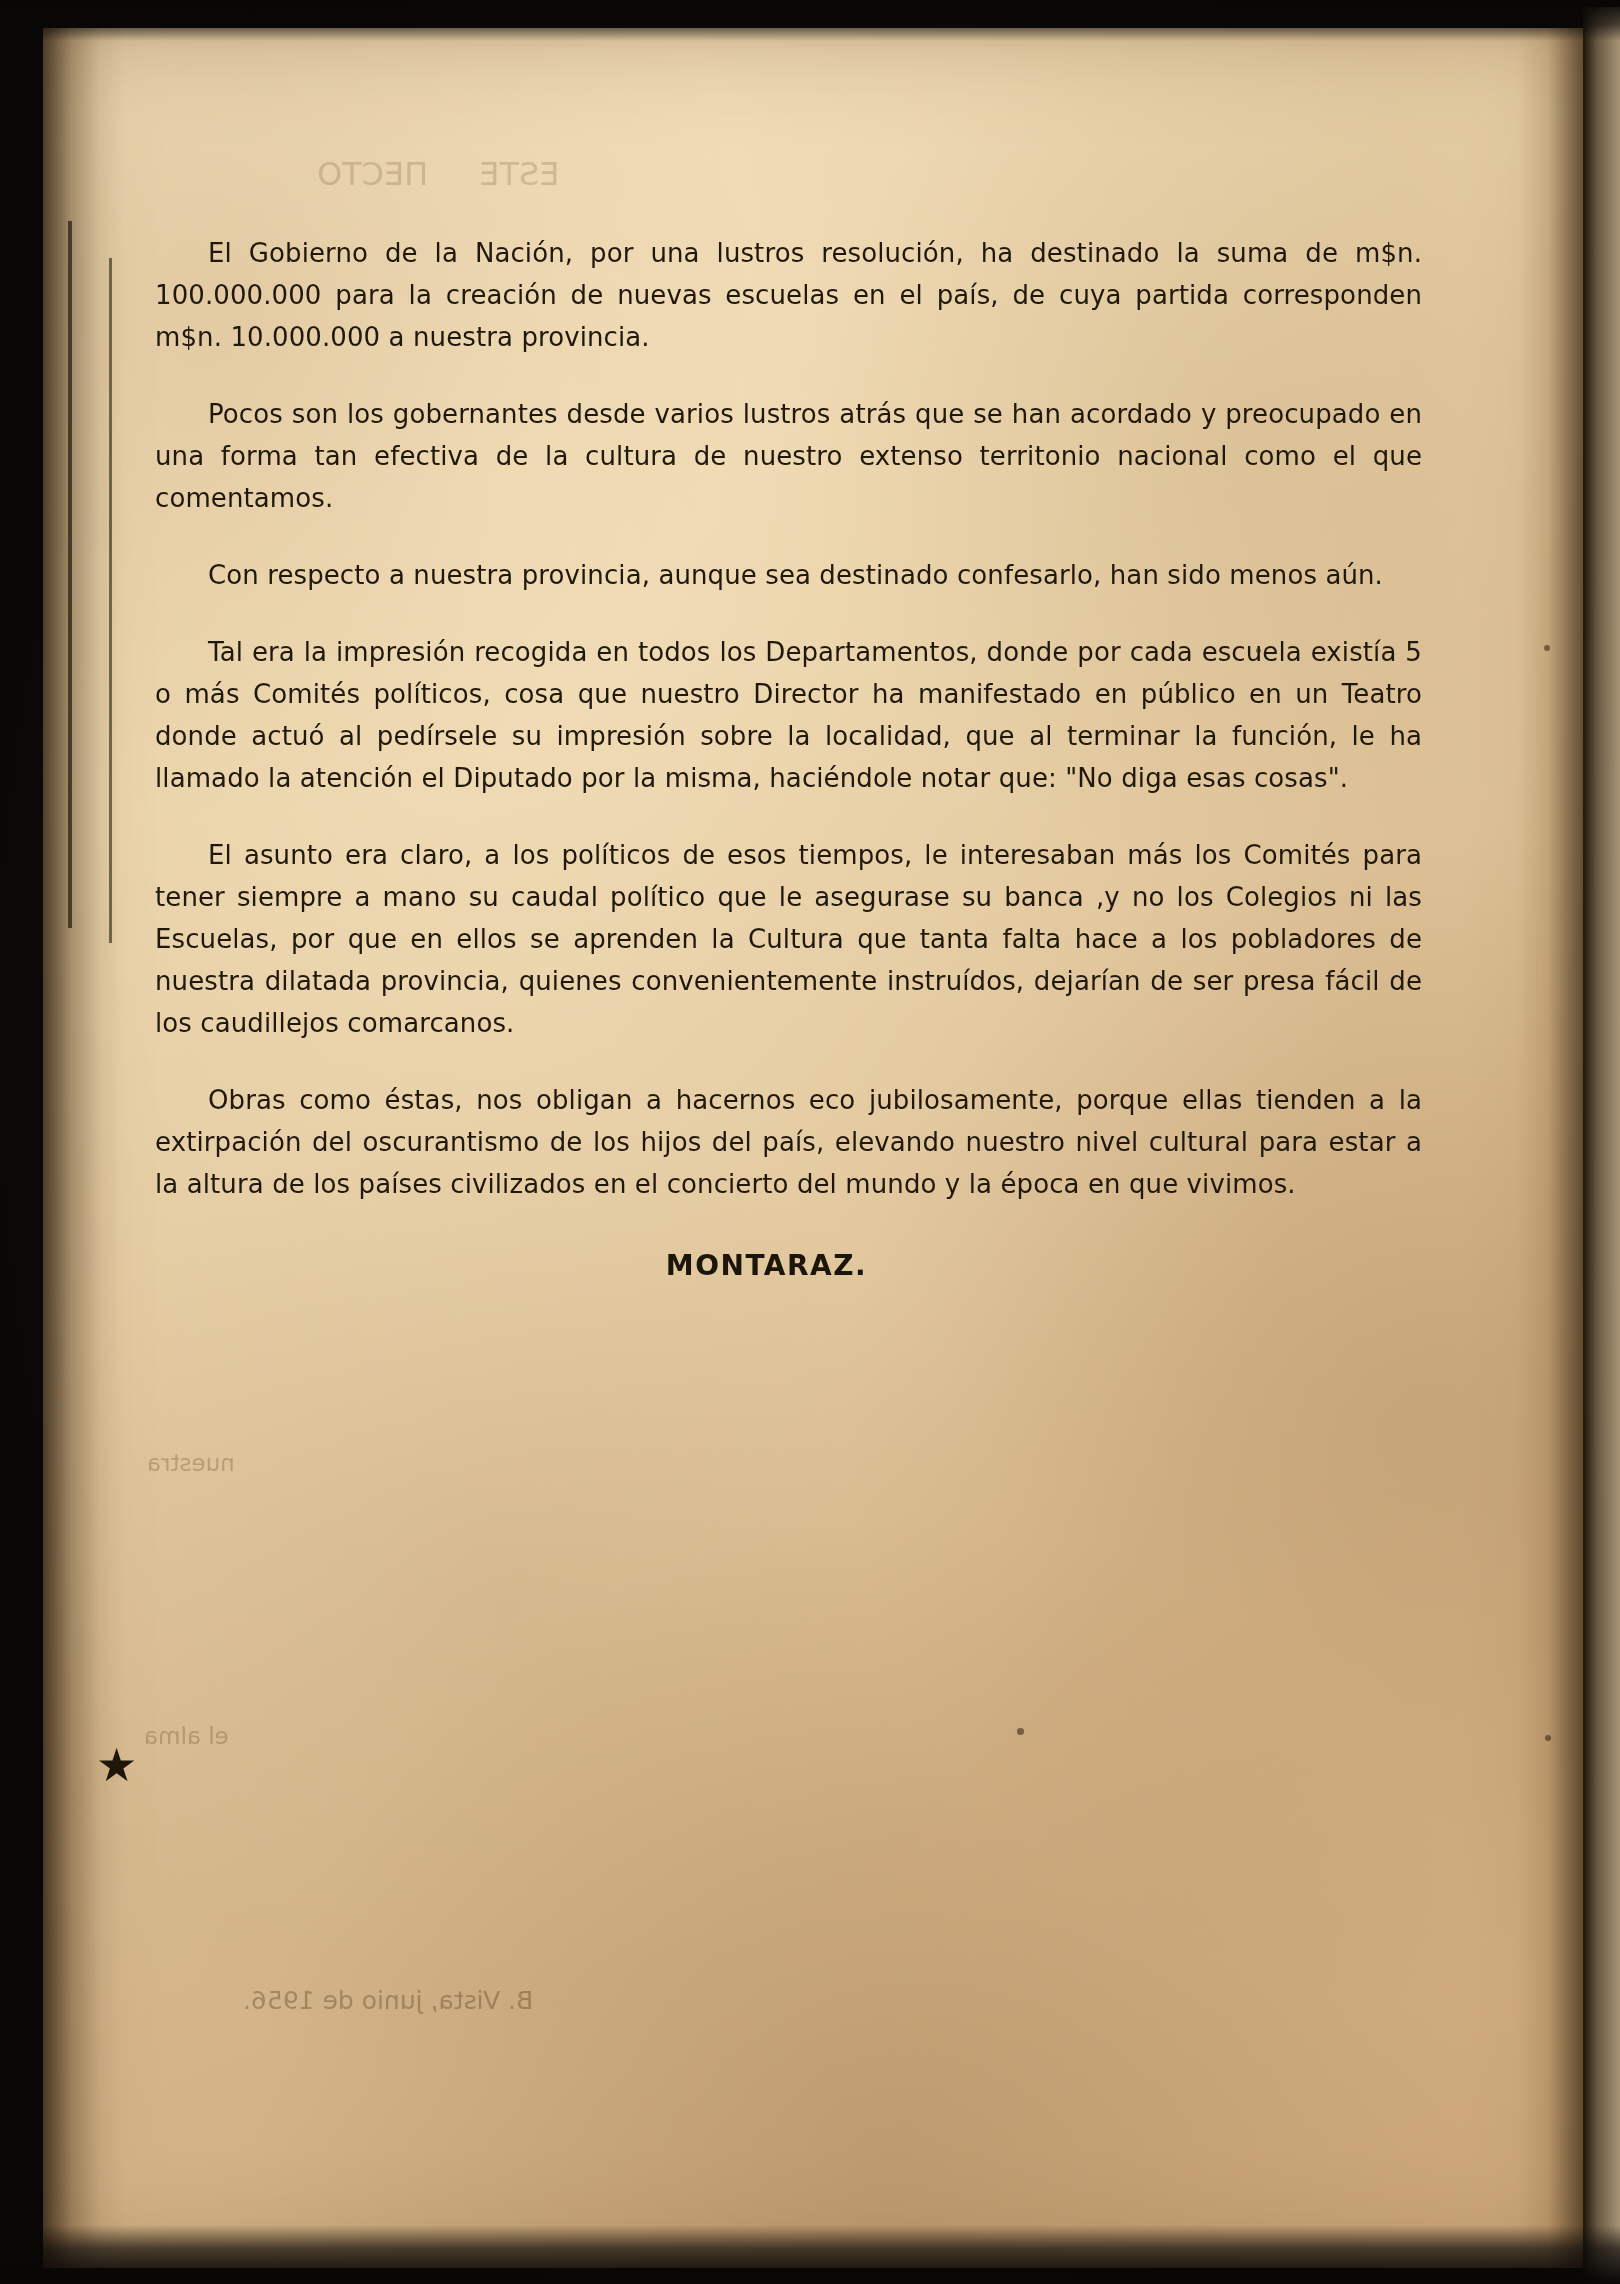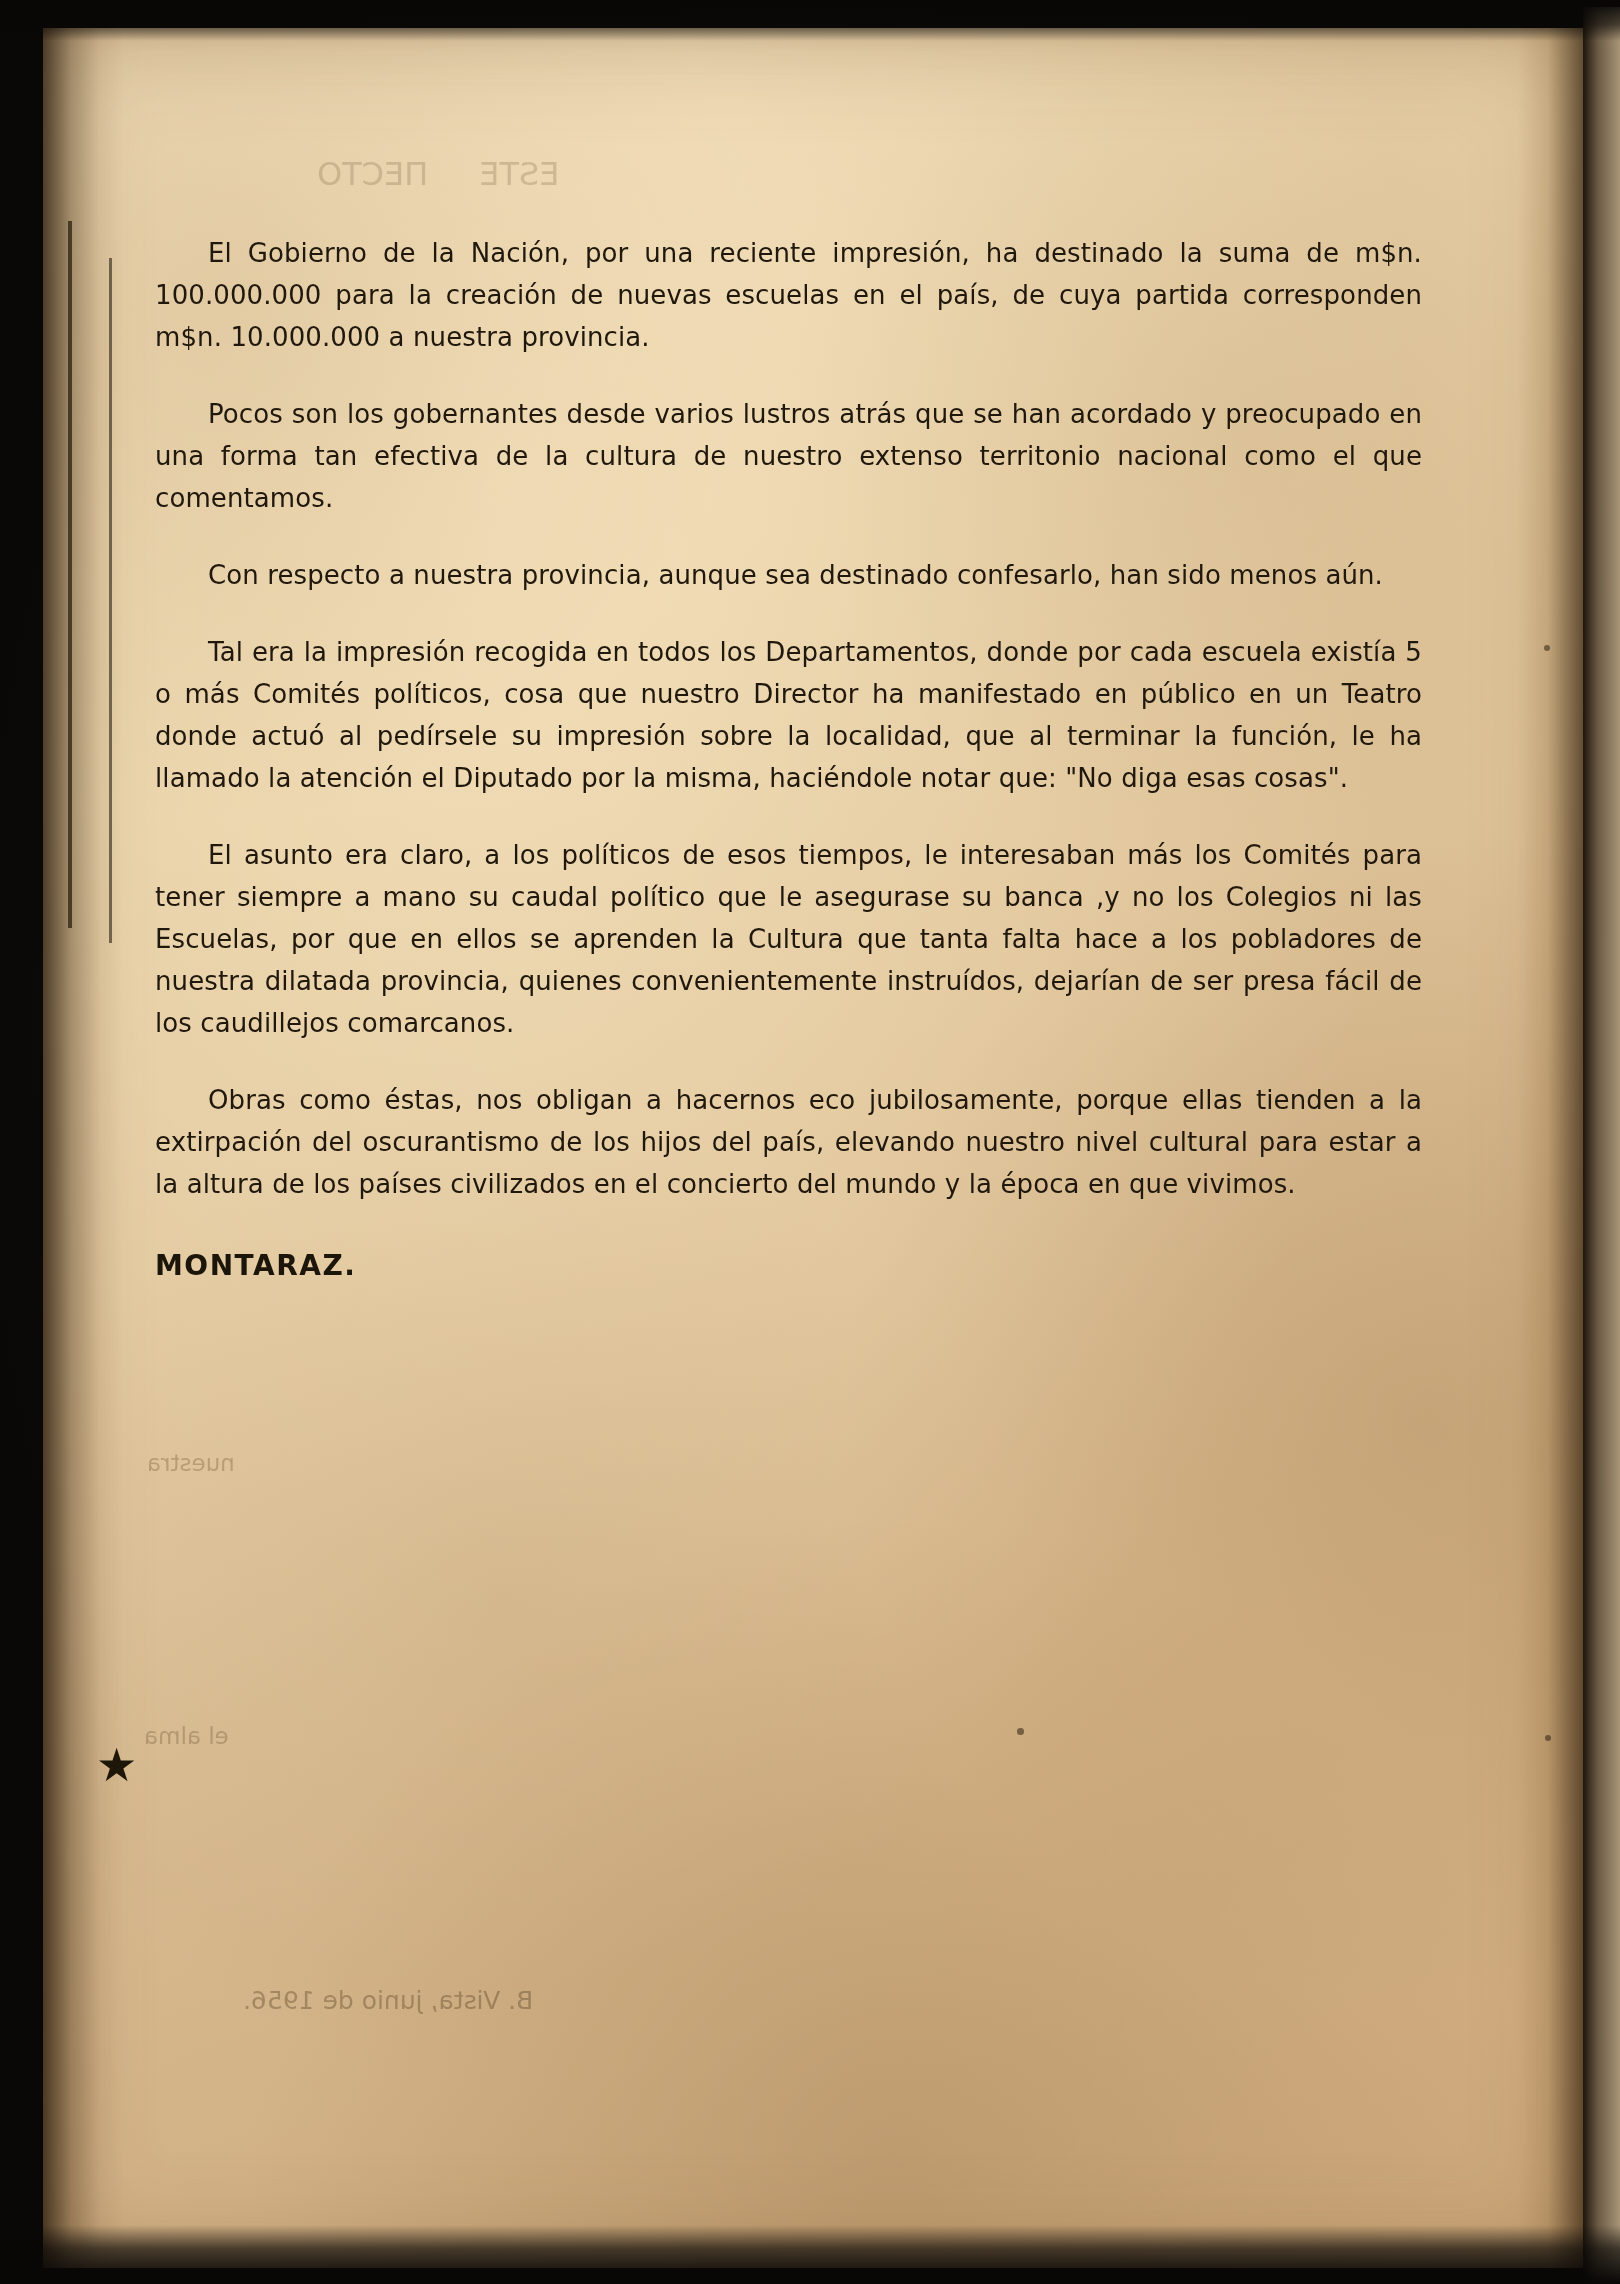--- a/index.html
+++ b/index.html
@@ -173,21 +173,21 @@
     letter-spacing: 0.1px;
   }
   .body-text p {
     margin: 0 0 35px 0;
     text-indent: 53px;
   }
   .body-text p:last-child { margin-bottom: 8px; }
 
   .signature {
     margin-top: 44px;
-    text-align: left;
+    text-align: center;
     padding-right: 44px;
     font-family: "DejaVu Sans", sans-serif;
     font-weight: bold;
     font-size: 28px;
     letter-spacing: 1.5px;
     color: #1c1509;
   }
 
   
   .star {
@@ -246,21 +246,21 @@
   <div class="ghost ghost-1">nuestra</div>
   <div class="ghost ghost-2">el alma</div>
   <div class="ghost ghost-3">B. Vista, junio de 1956.</div>
 
   <div class="star">★</div>
 
   <div class="content">
 
 
     <div class="body-text">
-      <p>El Gobierno de la Nación, por una reciente impresión, ha destinado la suma de m$n. 100.000.000 para la creación de nuevas escuelas en el país, de cuya partida corresponden m$n. 10.000.000 a nuestra provincia.</p>
+      <p>El Gobierno de la Nación, por una lustros resolución, ha destinado la suma de m$n. 100.000.000 para la creación de nuevas escuelas en el país, de cuya partida corresponden m$n. 10.000.000 a nuestra provincia.</p>
       <p>Pocos son los gobernantes desde varios lustros atrás que se han acordado y preocupado en una forma tan efectiva de la cultura de nuestro extenso territonio nacional como el que comentamos.</p>
       <p>Con respecto a nuestra provincia, aunque sea destinado confesarlo, han sido menos aún.</p>
       <p>Tal era la impresión recogida en todos los Departamentos, donde por cada escuela existía 5 o más Comités políticos, cosa que nuestro Director ha manifestado en público en un Teatro donde actuó al pedírsele su impresión sobre la localidad, que al terminar la función, le ha llamado la atención el Diputado por la misma, haciéndole notar que: "No diga esas cosas".</p>
       <p>El asunto era claro, a los políticos de esos tiempos, le interesaban más los Comités para tener siempre a mano su caudal político que le asegurase su banca ,y no los Colegios ni las Escuelas, por que en ellos se aprenden la Cultura que tanta falta hace a los pobladores de nuestra dilatada provincia, quienes convenientemente instruídos, dejarían de ser presa fácil de los caudillejos comarcanos.</p>
       <p>Obras como éstas, nos obligan a hacernos eco jubilosamente, porque ellas tienden a la extirpación del oscurantismo de los hijos del país, elevando nuestro nivel cultural para estar a la altura de los países civilizados en el concierto del mundo y la época en que vivimos.</p>
     </div>
 
     <div class="signature">MONTARAZ.</div>
   </div>
 

